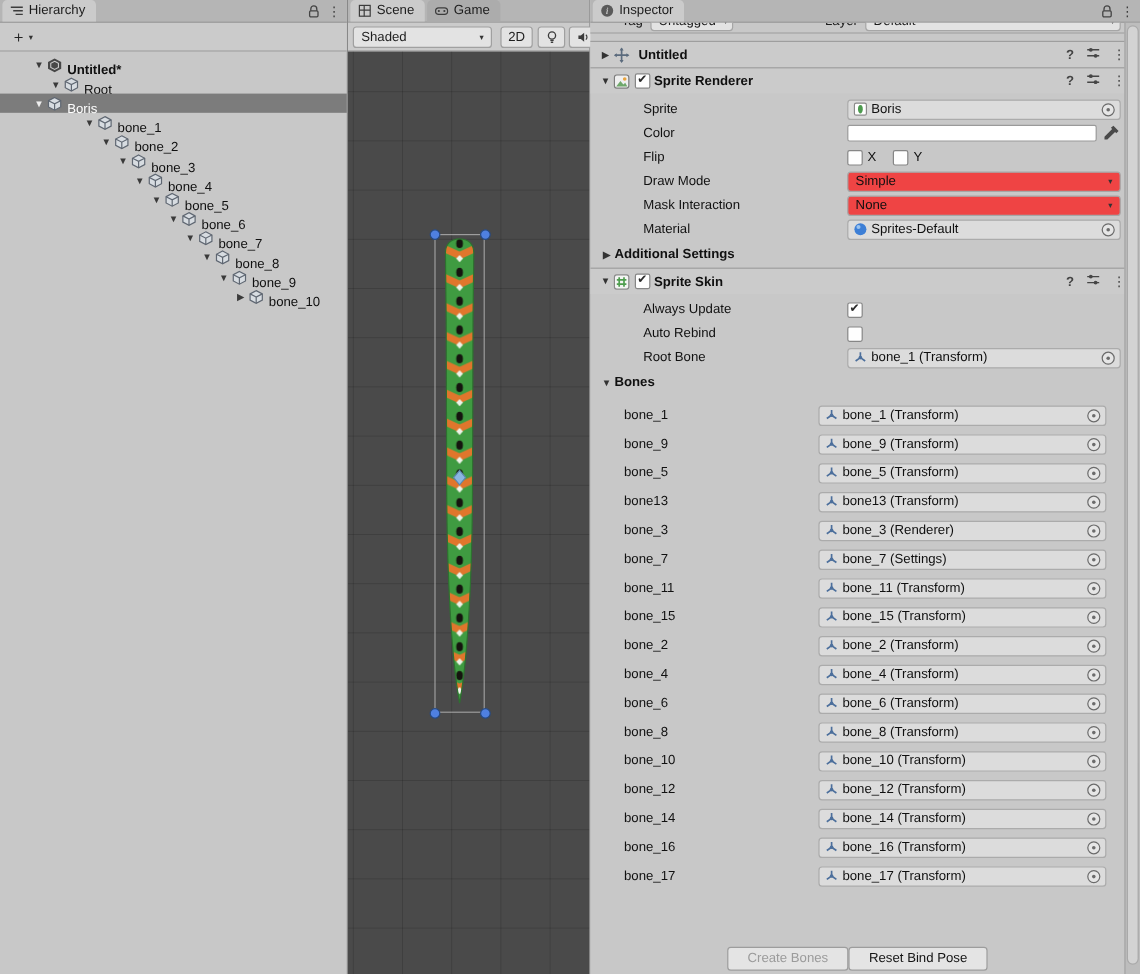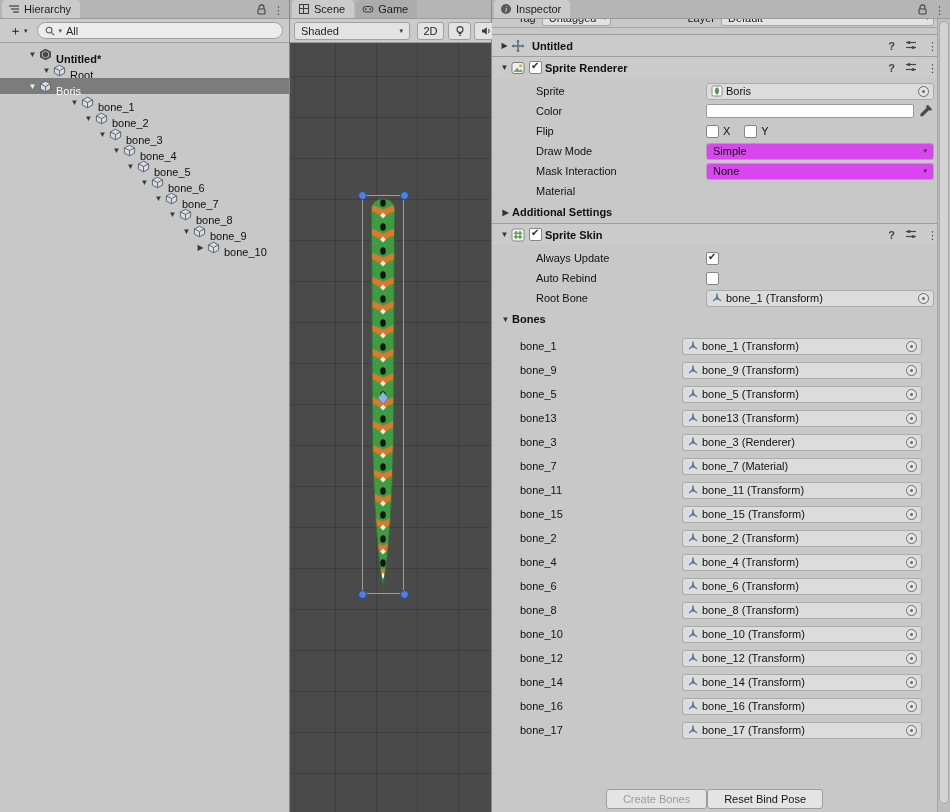--- a/index.html
+++ b/index.html
@@ -71,21 +71,21 @@
   .cb.checked::after{content:"✔";position:absolute;left:1px;top:-2px;font-size:10px;color:#2a2a2a;}
   .irow{display:flex;align-items:center;height:20px;padding:0 16px 0 20px;margin-left:24px;}
   .ilabel{width:170px;flex:none;color:#111;}
   .ifield{flex:1;display:flex;align-items:center;min-width:0;}
   .obj-field{flex:1;height:17px;background:#dcdcdc;border:1px solid #ababab;border-radius:3px;display:flex;align-items:center;gap:3px;padding:0 4px;min-width:0;}
   .fi{width:12px;height:12px;display:inline-flex;flex:none;}
   .fi svg{width:12px;height:12px;}
   .otext{white-space:nowrap;overflow:hidden;}
   .picker{margin-left:auto;width:11px;height:11px;border:1px solid #6b6b6b;border-radius:50%;position:relative;flex:none;background:#e6e6e6;}
   .picker::after{content:"";position:absolute;left:3px;top:3px;right:3px;bottom:3px;border-radius:50%;background:#6b6b6b;}
-  .dropdown{flex:1;height:17px;background:#d946ef;border:1px solid #a6a6a6;border-radius:3px;display:flex;align-items:center;padding:0 6px;}
+  .dropdown{flex:1;height:17px;background:#ef4444;border:1px solid #a6a6a6;border-radius:3px;display:flex;align-items:center;padding:0 6px;}
   .dropdown .dd{margin-left:auto;font-size:7px;color:#333;}
   .color-swatch{flex:1;height:14px;background:#ffffff;border:1px solid #9a9a9a;border-radius:2px;}
   .eyedrop{width:16px;height:14px;display:inline-flex;align-items:center;justify-content:center;margin-left:4px;}
   .flipgrp{display:flex;align-items:center;gap:4px;}
   .flipgrp .lbl{margin-right:10px;}
   .foldrow{display:flex;align-items:center;height:22px;padding:0 16px 0 20px;font-weight:bold;}
   .foldrow .fold{width:13px;font-size:8px;color:#333;text-align:center;margin-left:-13px;}
   #bones-list{padding-top:4px;}
   .bone-row{display:flex;align-items:center;height:24px;padding:0 28px;}
   .bone-row .ilabel{width:162px;}
@@ -122,28 +122,20 @@
             </svg>
         </span>
         <span class="kebab">⋮</span>
       </div>
     </div>
     <div class="htoolbar">
       <span class="plusbtn">
           <span class="plus">＋</span>
           <span class="dd">▾</span>
         </span>
-      <div class="searchbox">
-        <svg viewBox="0 0 11 11">
-            <circle cx="4.5" cy="4.5" r="3.2" fill="none" stroke="#555" stroke-width="1.2"></circle>
-            <line x1="7" y1="7" x2="10" y2="10" stroke="#555" stroke-width="1.2"></line>
-          </svg>
-        <span class="dd">▾</span>
-        <span>All</span>
-      </div>
     </div>
     <div id="hier-tree">
         <div class="hrow" style="padding-left: 0px;">
           <span class="fold">▼</span>
           <span class="oicon">
             <svg viewBox="0 0 13 13">
               <path d="M6.5 .8 L12 3.7 L12 9.3 L6.5 12.2 L1 9.3 L1 3.7 Z" fill="#474747"></path>
               <path d="M6.5 3.1 L9.7 4.8 L9.7 8.2 L6.5 9.9 L3.3 8.2 L3.3 4.8 Z" fill="none" stroke="#c9c9c9" stroke-width=".9"></path>
             </svg>
           </span>
@@ -481,20 +473,32 @@
         <span class="ilabel">Mask Interaction</span>
         <div class="ifield">
           <div class="dropdown">
             <span>None</span>
             <span class="dd">▾</span>
           </div>
         </div>
       </div>
       <div class="irow">
         <span class="ilabel">Material</span>
+        <div class="ifield">
+          <div class="obj-field">
+            <span class="fi">
+              <svg viewBox="0 0 12 12">
+                  <circle cx="6" cy="6" r="5" fill="#3d7fd6"></circle>
+                  <circle cx="4.4" cy="4.2" r="1.7" fill="#9cc4ef"></circle>
+                </svg>
+            </span>
+            <span class="otext">Sprites-Default</span>
+            <span class="picker"></span>
+          </div>
+        </div>
       </div>
       <div class="foldrow">
         <span class="fold">▶</span>
         <span>Additional Settings</span>
       </div>
     </div>
 
     <div class="comp-header">
       <span class="fold">▼</span>
       <span class="cicon">
@@ -624,21 +628,21 @@
           </div>
           <div class="bone-row">
             <span class="ilabel">bone_7</span>
             <div class="obj-field">
               <span class="fi">
                 <svg viewBox="0 0 12 12">
                   <path d="M6 6 L6 1.6 M6 6 L2 8.8 M6 6 L10 8.8" stroke="#4c6f9c" stroke-width="1.4" fill="none"></path>
                   <circle cx="6" cy="6" r="1.5" fill="#4c6f9c"></circle>
                 </svg>
               </span>
-              <span class="otext">bone_7 (Material)</span>
+              <span class="otext">bone_7 (Settings)</span>
               <span class="picker"></span>
             </div>
           </div>
           <div class="bone-row">
             <span class="ilabel">bone_11</span>
             <div class="obj-field">
               <span class="fi">
                 <svg viewBox="0 0 12 12">
                   <path d="M6 6 L6 1.6 M6 6 L2 8.8 M6 6 L10 8.8" stroke="#4c6f9c" stroke-width="1.4" fill="none"></path>
                   <circle cx="6" cy="6" r="1.5" fill="#4c6f9c"></circle>

